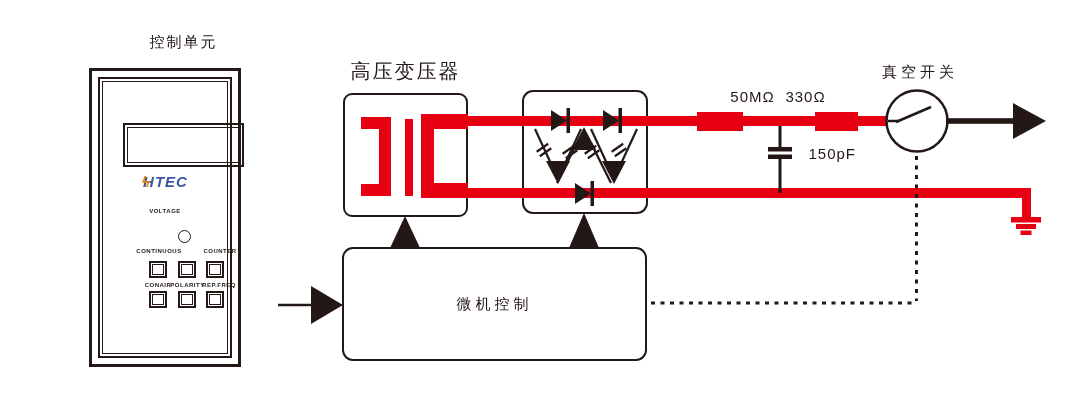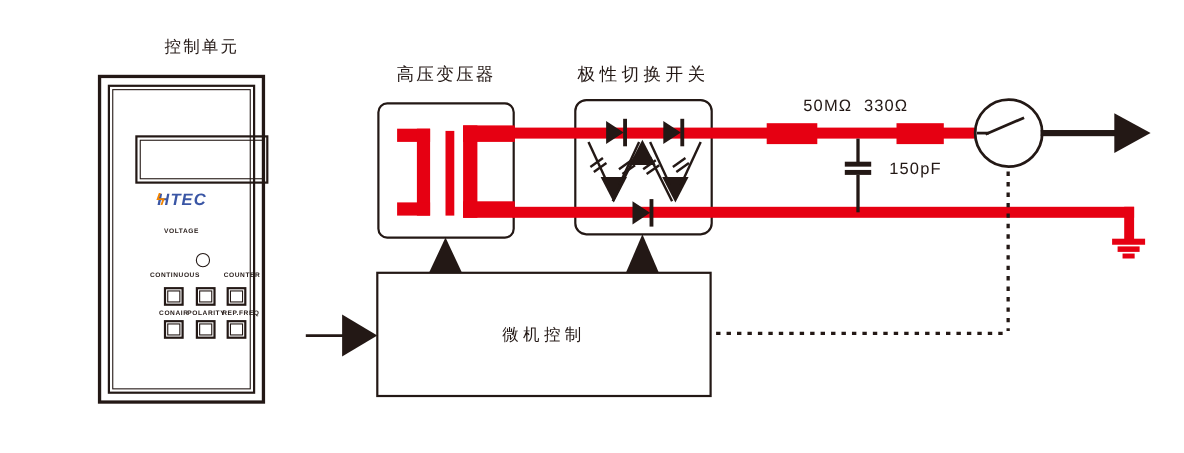--- a/index.html
+++ b/index.html
@@ -1,19 +1,19 @@
 <!DOCTYPE html>
 <html><head>
 <meta charset="utf-8">
 <style>
   html,body{margin:0;padding:0;background:#fff;}
   #stage{position:relative;width:1076px;height:412px;background:#ffffff;overflow:hidden;
          font-family:"Liberation Sans",sans-serif;color:#231815;}
   .lbl{position:absolute;color:#231815;text-align:center;white-space:nowrap;}
-  .cn{font-size:16px;letter-spacing:3px;font-weight:500;}
+  .cn{font-size:20px;letter-spacing:3px;font-weight:500;}
   .val{font-size:15px;letter-spacing:1px;font-weight:500;}
   
   .box{position:absolute;border:2px solid #231815;border-radius:10px;background:#fff;box-sizing:border-box;}
   
   #cu{position:absolute;left:89px;top:68px;width:152px;height:299px;border:3px solid #231815;
       background:#fff;box-sizing:border-box;z-index:3;}
   .cu-frame1{position:absolute;inset:6px;border:2px solid #231815;}
   .cu-frame2{position:absolute;inset:2px;border:1px solid #231815;}
   #cu-display{position:absolute;left:31px;top:52px;width:121px;height:44px;border:2px solid #231815;box-sizing:border-box;}
   #cu-display-inner{position:absolute;inset:2px;border:1px solid #231815;}
@@ -30,21 +30,21 @@
   #mcu-box{display:flex;align-items:center;justify-content:center;}
   #mcu-box .cn{letter-spacing:4px;font-size:15px;}
 </style>
 </head>
 <body>
 
 <div id="stage">
 
   <div class="box boxlayer" style="left:343px;top:93px;width:125px;height:124px;border-radius:9px;"></div>
   <div class="box boxlayer" style="left:522px;top:90px;width:126px;height:124px;border-radius:11px;"></div>
-  <div class="box boxlayer" id="mcu-box" style="left:342px;top:247px;width:305px;height:114px;border-width:2.5px;border-radius:0;">
+  <div class="box boxlayer" id="mcu-box" style="left:342px;top:247px;width:305px;height:114px;border-width:2.5px;border-radius:11px;">
     <span class="cn">微机控制</span>
   </div>
 
   <svg id="wires" width="1076" height="412" viewBox="0 0 1076 412">
 
     <g fill="#e60012">
       <rect x="361" y="117" width="30" height="12"></rect>
       <rect x="379" y="117" width="12" height="79"></rect>
       <rect x="361" y="184" width="30" height="12"></rect>
       <rect x="405" y="119" width="8" height="77"></rect>
@@ -129,21 +129,21 @@
     </g>
 
     <g stroke="#231815" stroke-width="3" stroke-dasharray="4 5.5">
       <line x1="916.5" y1="156" x2="916.5" y2="301"></line>
       <line x1="651" y1="303" x2="917" y2="303"></line>
     </g>
   </svg>
 
   <div class="lbl cn" style="left:89px;top:33px;width:189px;font-size:15px;letter-spacing:2px;">控制单元</div>
   <div class="lbl cn" style="left:343px;top:58px;width:125px;letter-spacing:2px;">高压变压器</div>
-  <div class="lbl cn" style="left:510px;top:58px;width:150px;letter-spacing:4px;">极性切换开关</div>
+  <div class="lbl cn" style="left:860px;top:63px;width:120px;letter-spacing:4px;font-size:15px;">真空开关</div>
   <div class="lbl val" style="left:720px;top:88px;width:65px;">50MΩ</div>
   <div class="lbl val" style="left:773px;top:88px;width:65px;">330Ω</div>
   <div class="lbl val" style="left:796px;top:145px;width:60px;text-align:right;">150pF</div>
 
   <div id="cu">
     <div class="cu-frame1">
       <div class="cu-frame2"></div>
     </div>
     <div id="cu-display">
       <div id="cu-display-inner"></div>

